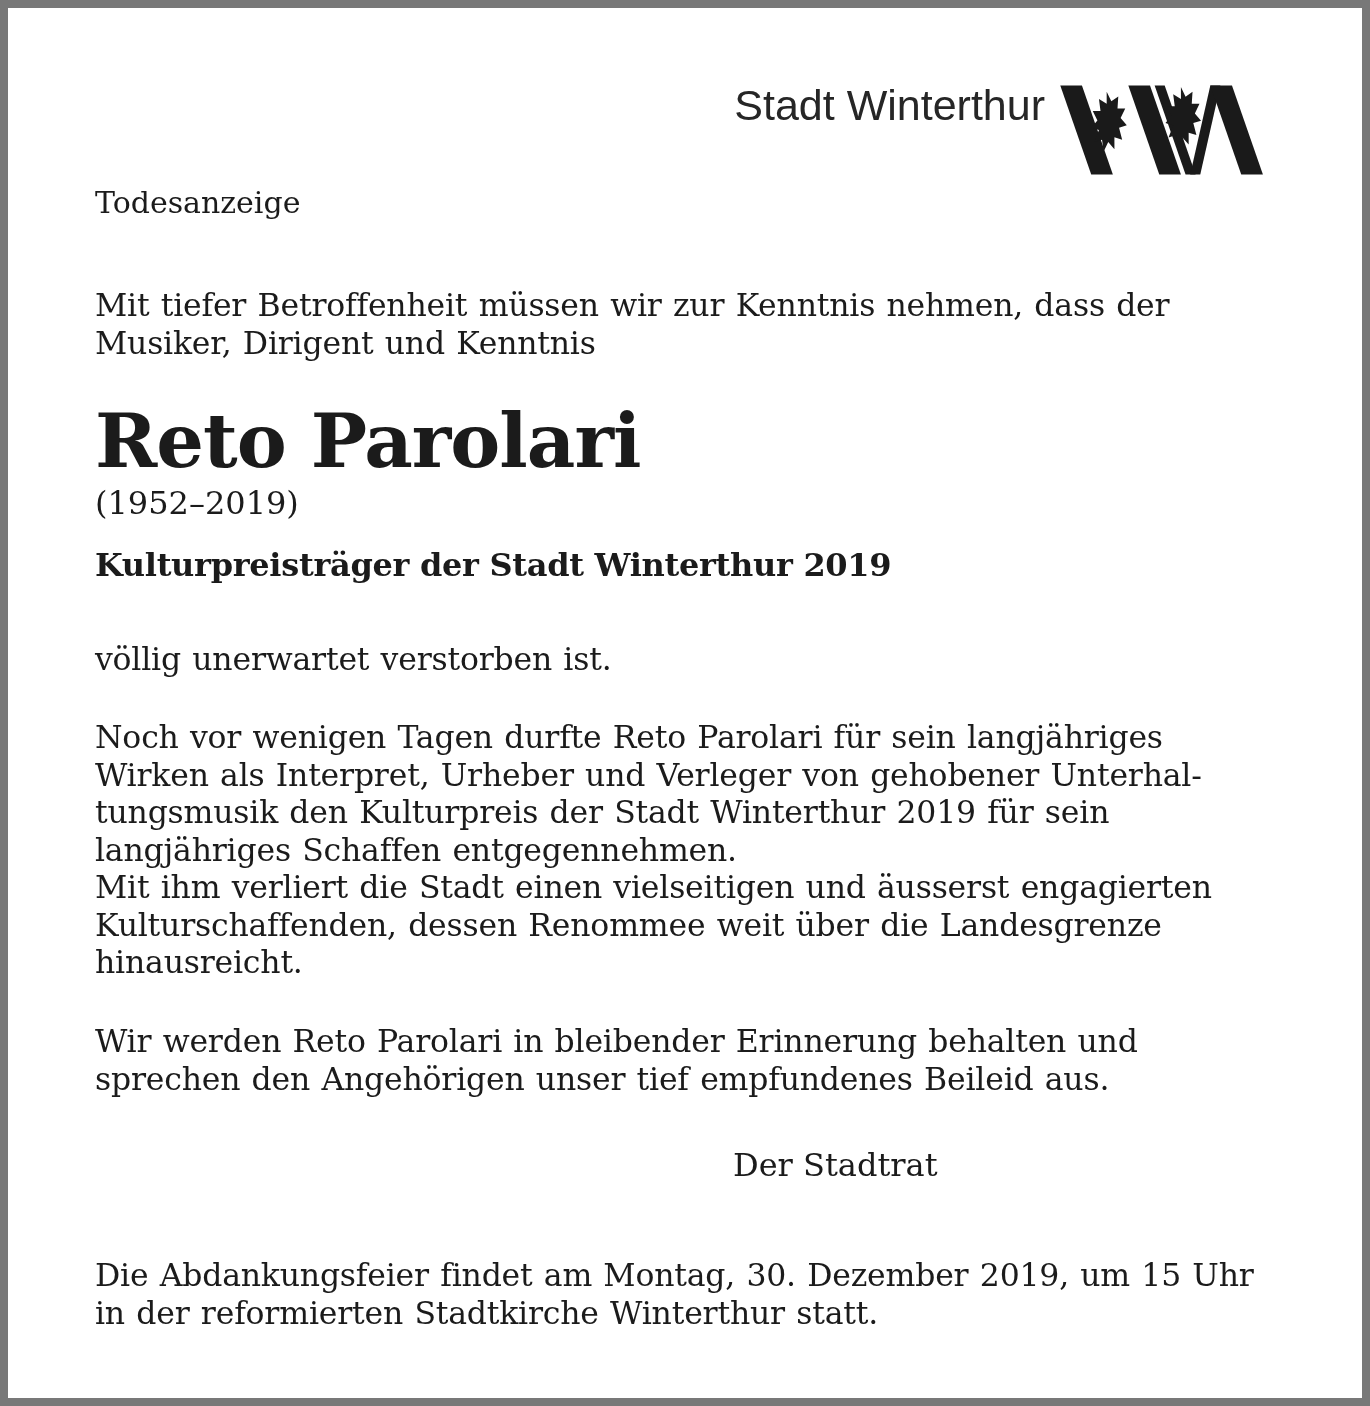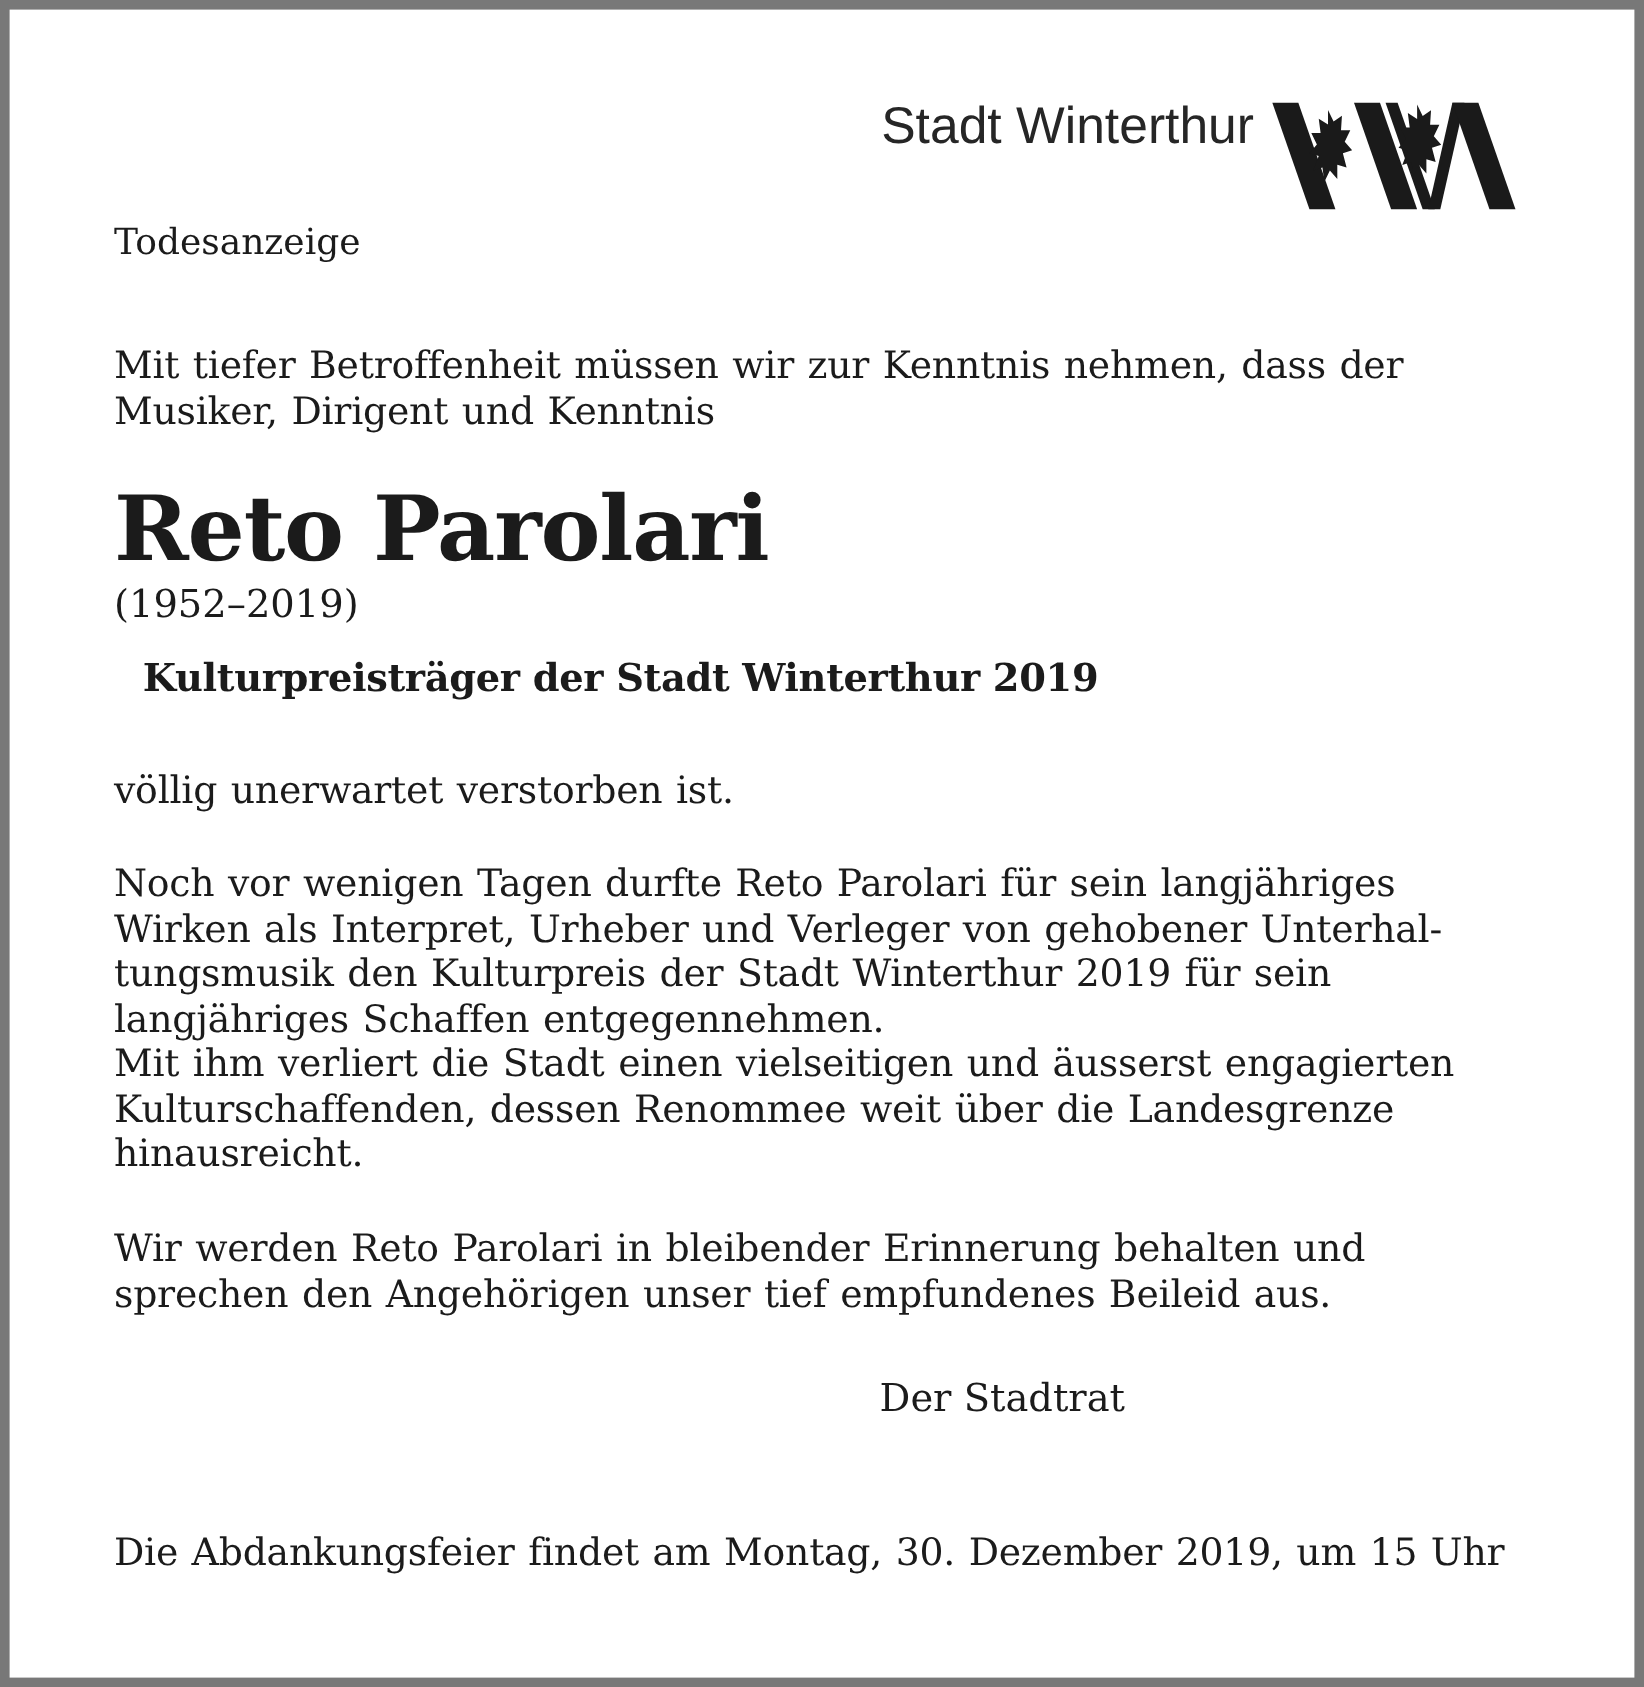--- a/index.html
+++ b/index.html
@@ -71,27 +71,26 @@
     white-space: nowrap;
     text-align: right;
   }
   .years       { left: 95px; top: 484px; font-size: 32px; white-space: nowrap; }
   .honorific   {
     left: 95px; top: 546px;
     font-size: 32px;
     font-weight: bold;
     letter-spacing: -0.3px;
     white-space: nowrap;
-    margin-left: 24px;
   }
   .statement   { top: 641px; }
   .tribute     { top: 719px; }
   .condolence  { top: 1023px; }
   .signature   { left: 733px; top: 1146px; font-size: 32px; white-space: nowrap; }
-  .funeral     { top: 1257px; margin-top: 19px; }
+  .funeral     { top: 1257px; }
 </style>
 </head>
 <body>
 
 <div class="frame"></div>
 
 <div class="logo-row">
   <div class="wordmark">Stadt Winterthur</div>
   <div class="mark">
     <svg width="215" height="92" viewBox="0 0 278 115" xmlns="http://www.w3.org/2000/svg" fill="#1a1a1a">
@@ -139,13 +138,14 @@
 
 <div class="abs body-text condolence">
   <div class="line">Wir werden Reto Parolari in bleibender Erinnerung behalten und</div>
   <div class="line">sprechen den Angehörigen unser tief empfundenes Beileid aus.</div>
 </div>
 
 <div class="abs signature">Der Stadtrat</div>
 
 <div class="abs body-text funeral">
   <div class="line">Die Abdankungsfeier findet am Montag, 30. Dezember 2019, um 15 Uhr</div>
+  <div class="line">in der reformierten Stadtkirche Winterthur statt.</div>
 </div>
 
 </body></html>

